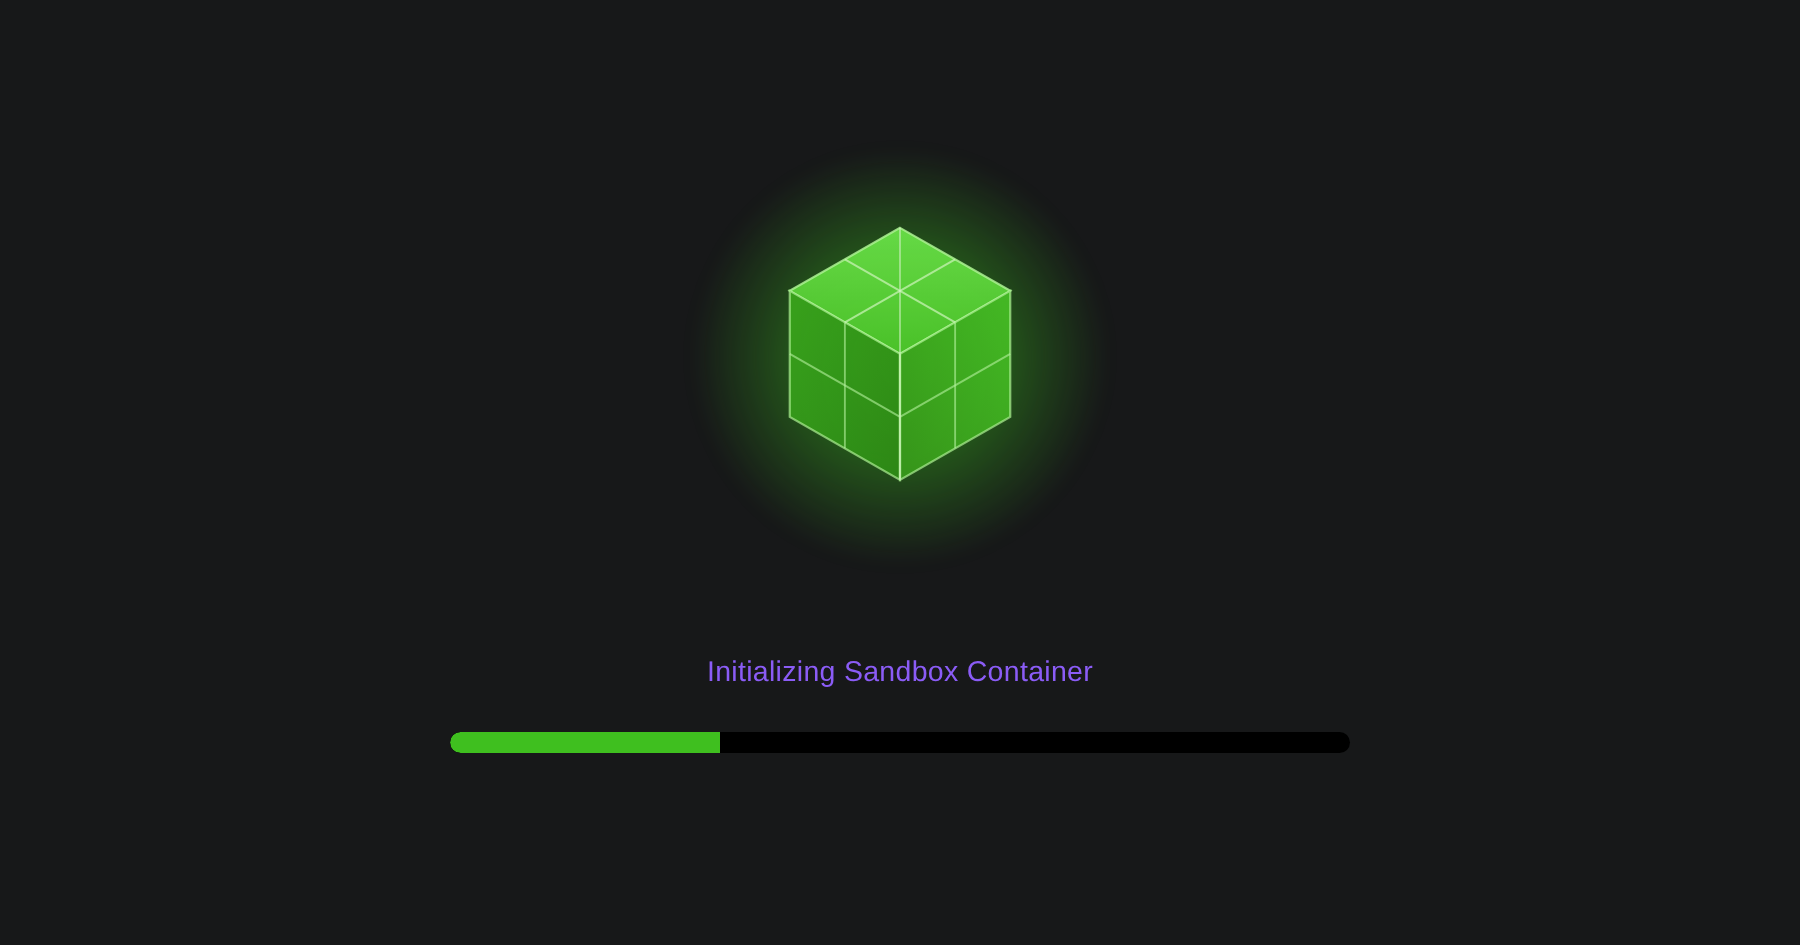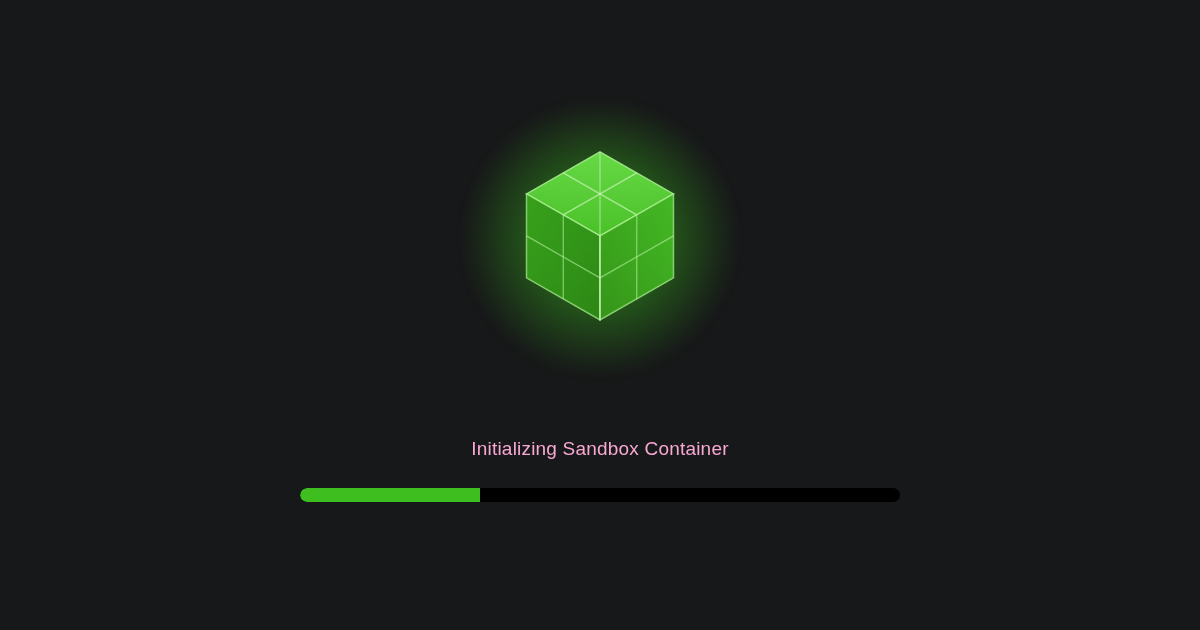--- a/index.html
+++ b/index.html
@@ -34,21 +34,21 @@
       background: radial-gradient(circle, rgba(60,200,30,0.55) 0%, rgba(60,200,30,0.35) 35%, rgba(60,200,30,0.0) 70%);
       filter: blur(6px);
     }
     .cube-svg {
       position: relative;
       width: 210px;
       height: 210px;
     }
     .status {
       margin-top: 50px;
-      color: #f9a8d4;
+      color: #8b5cf6;
       font-size: 19px;
       font-weight: 400;
       letter-spacing: 0.2px;
     }
     .progress-track {
       margin-top: 28px;
       width: 600px;
       height: 14px;
       background: #000000;
       border-radius: 7px;

